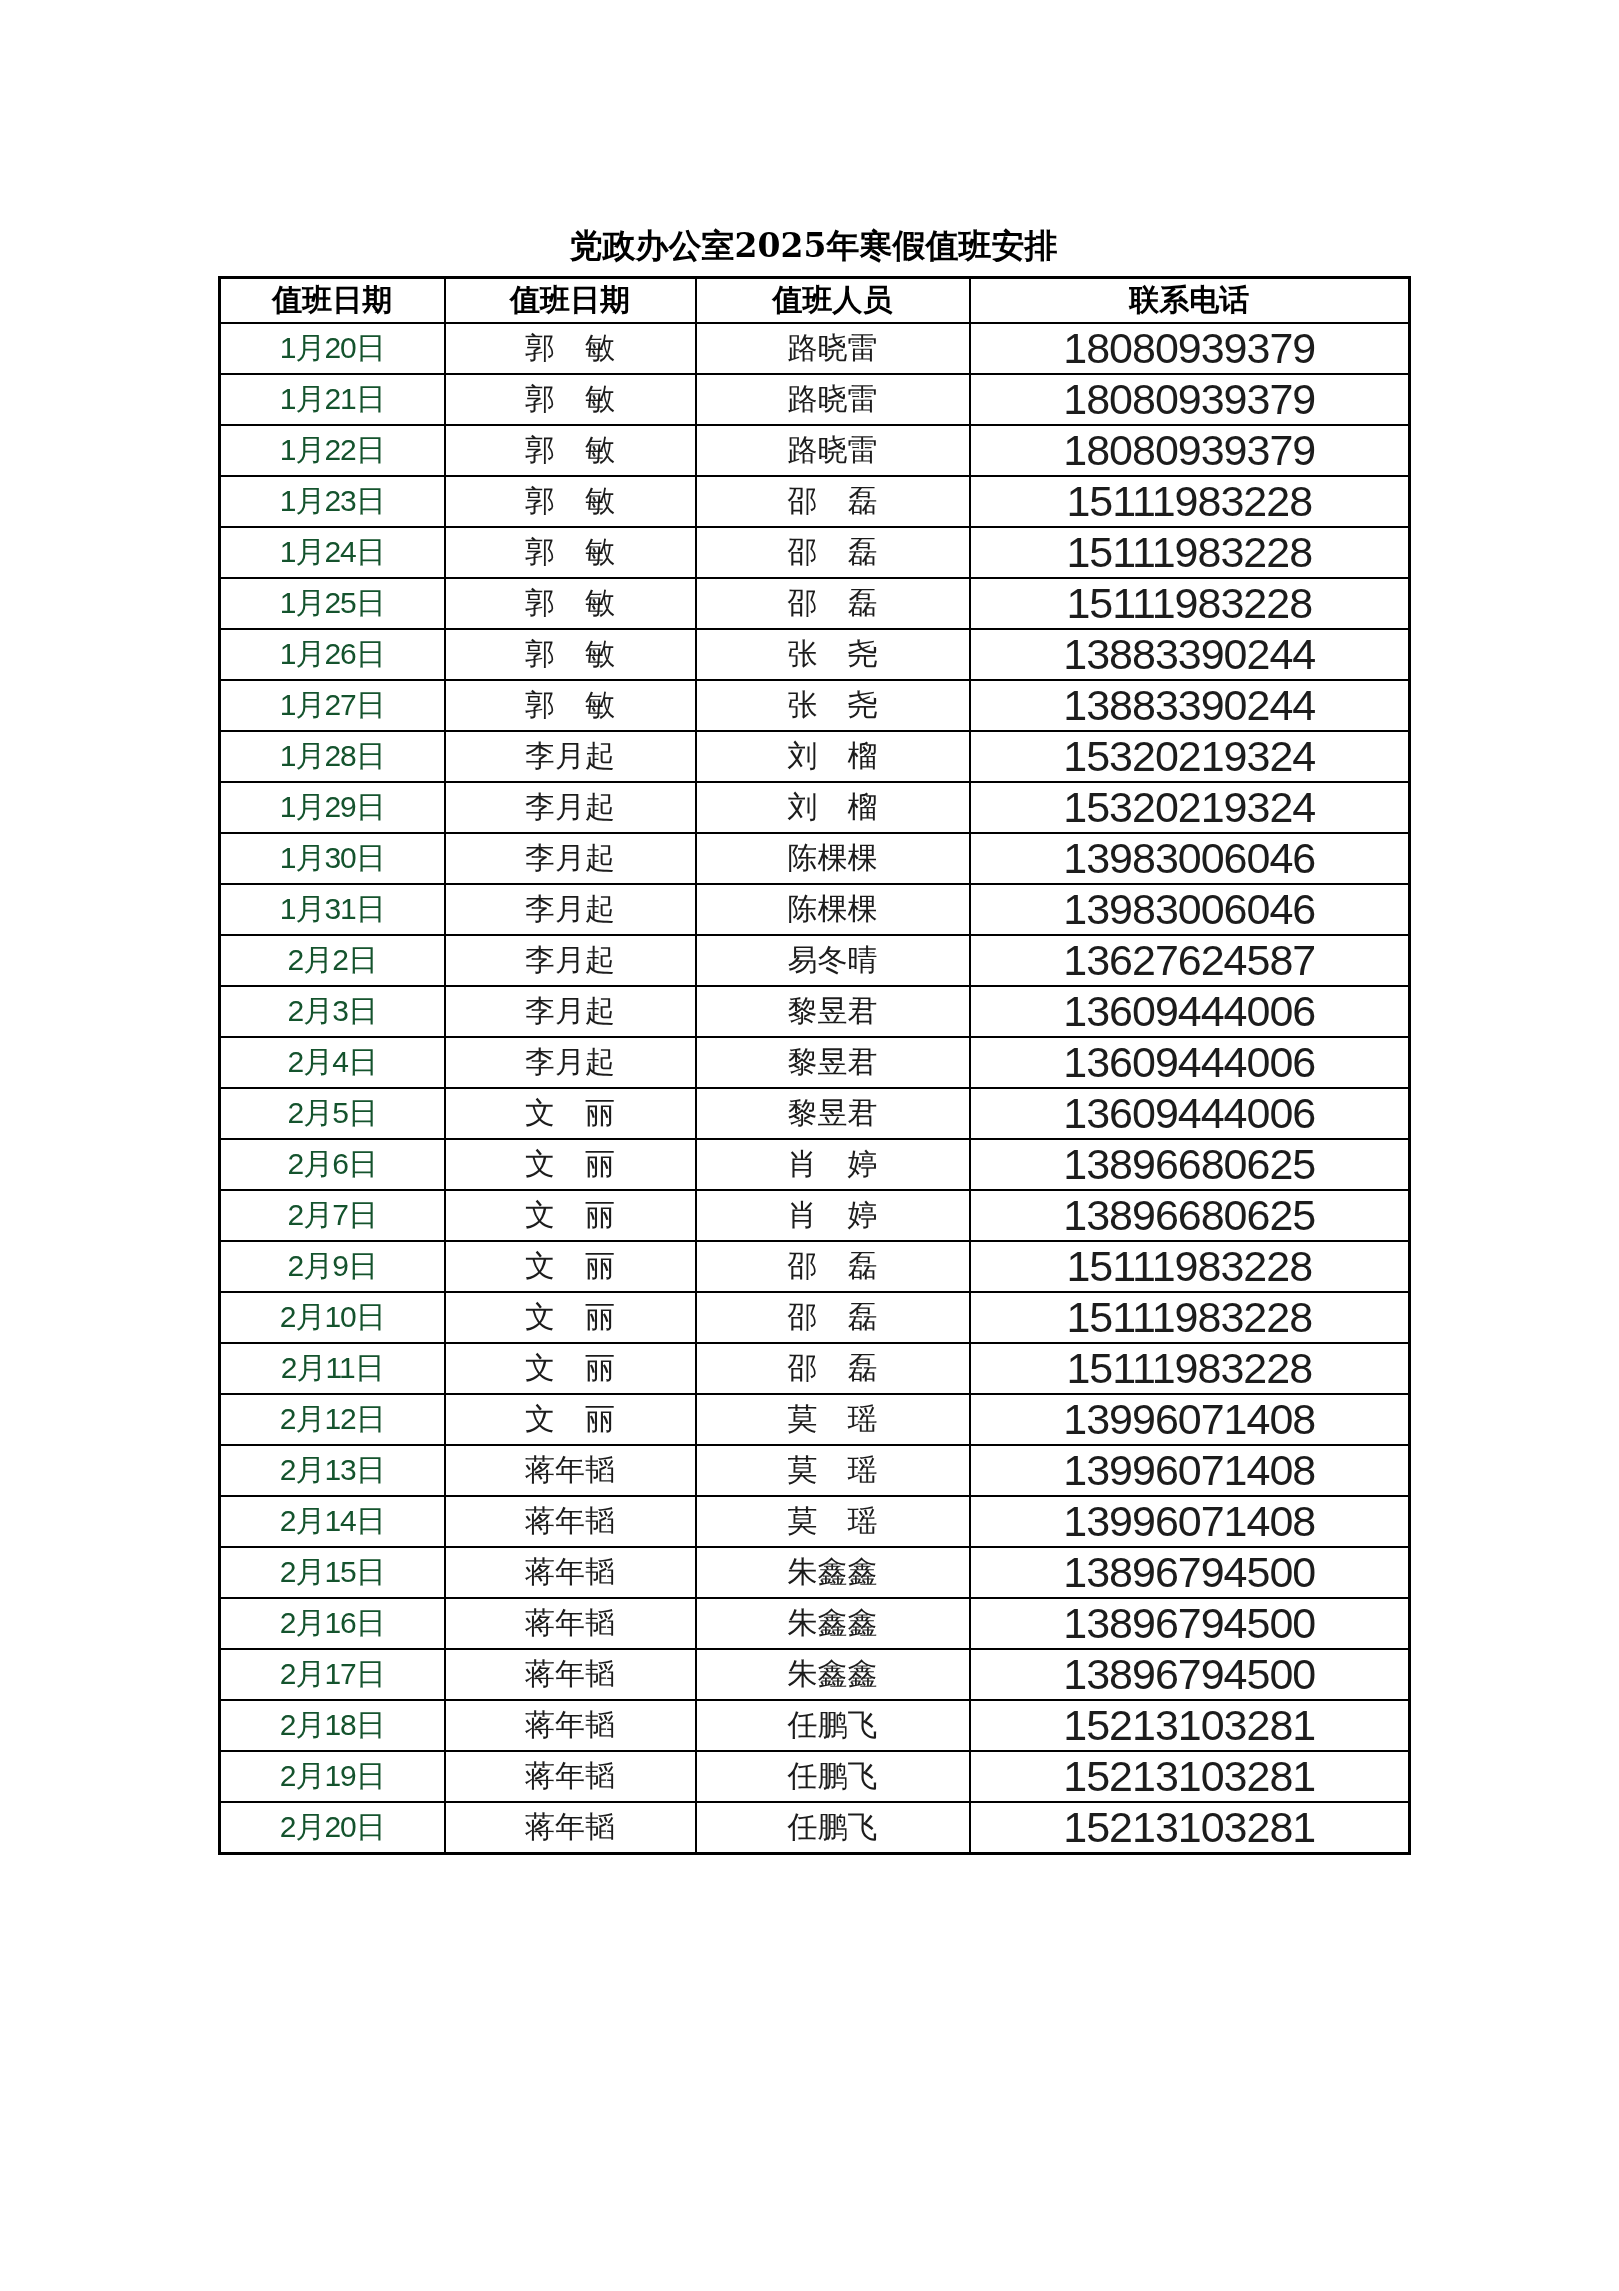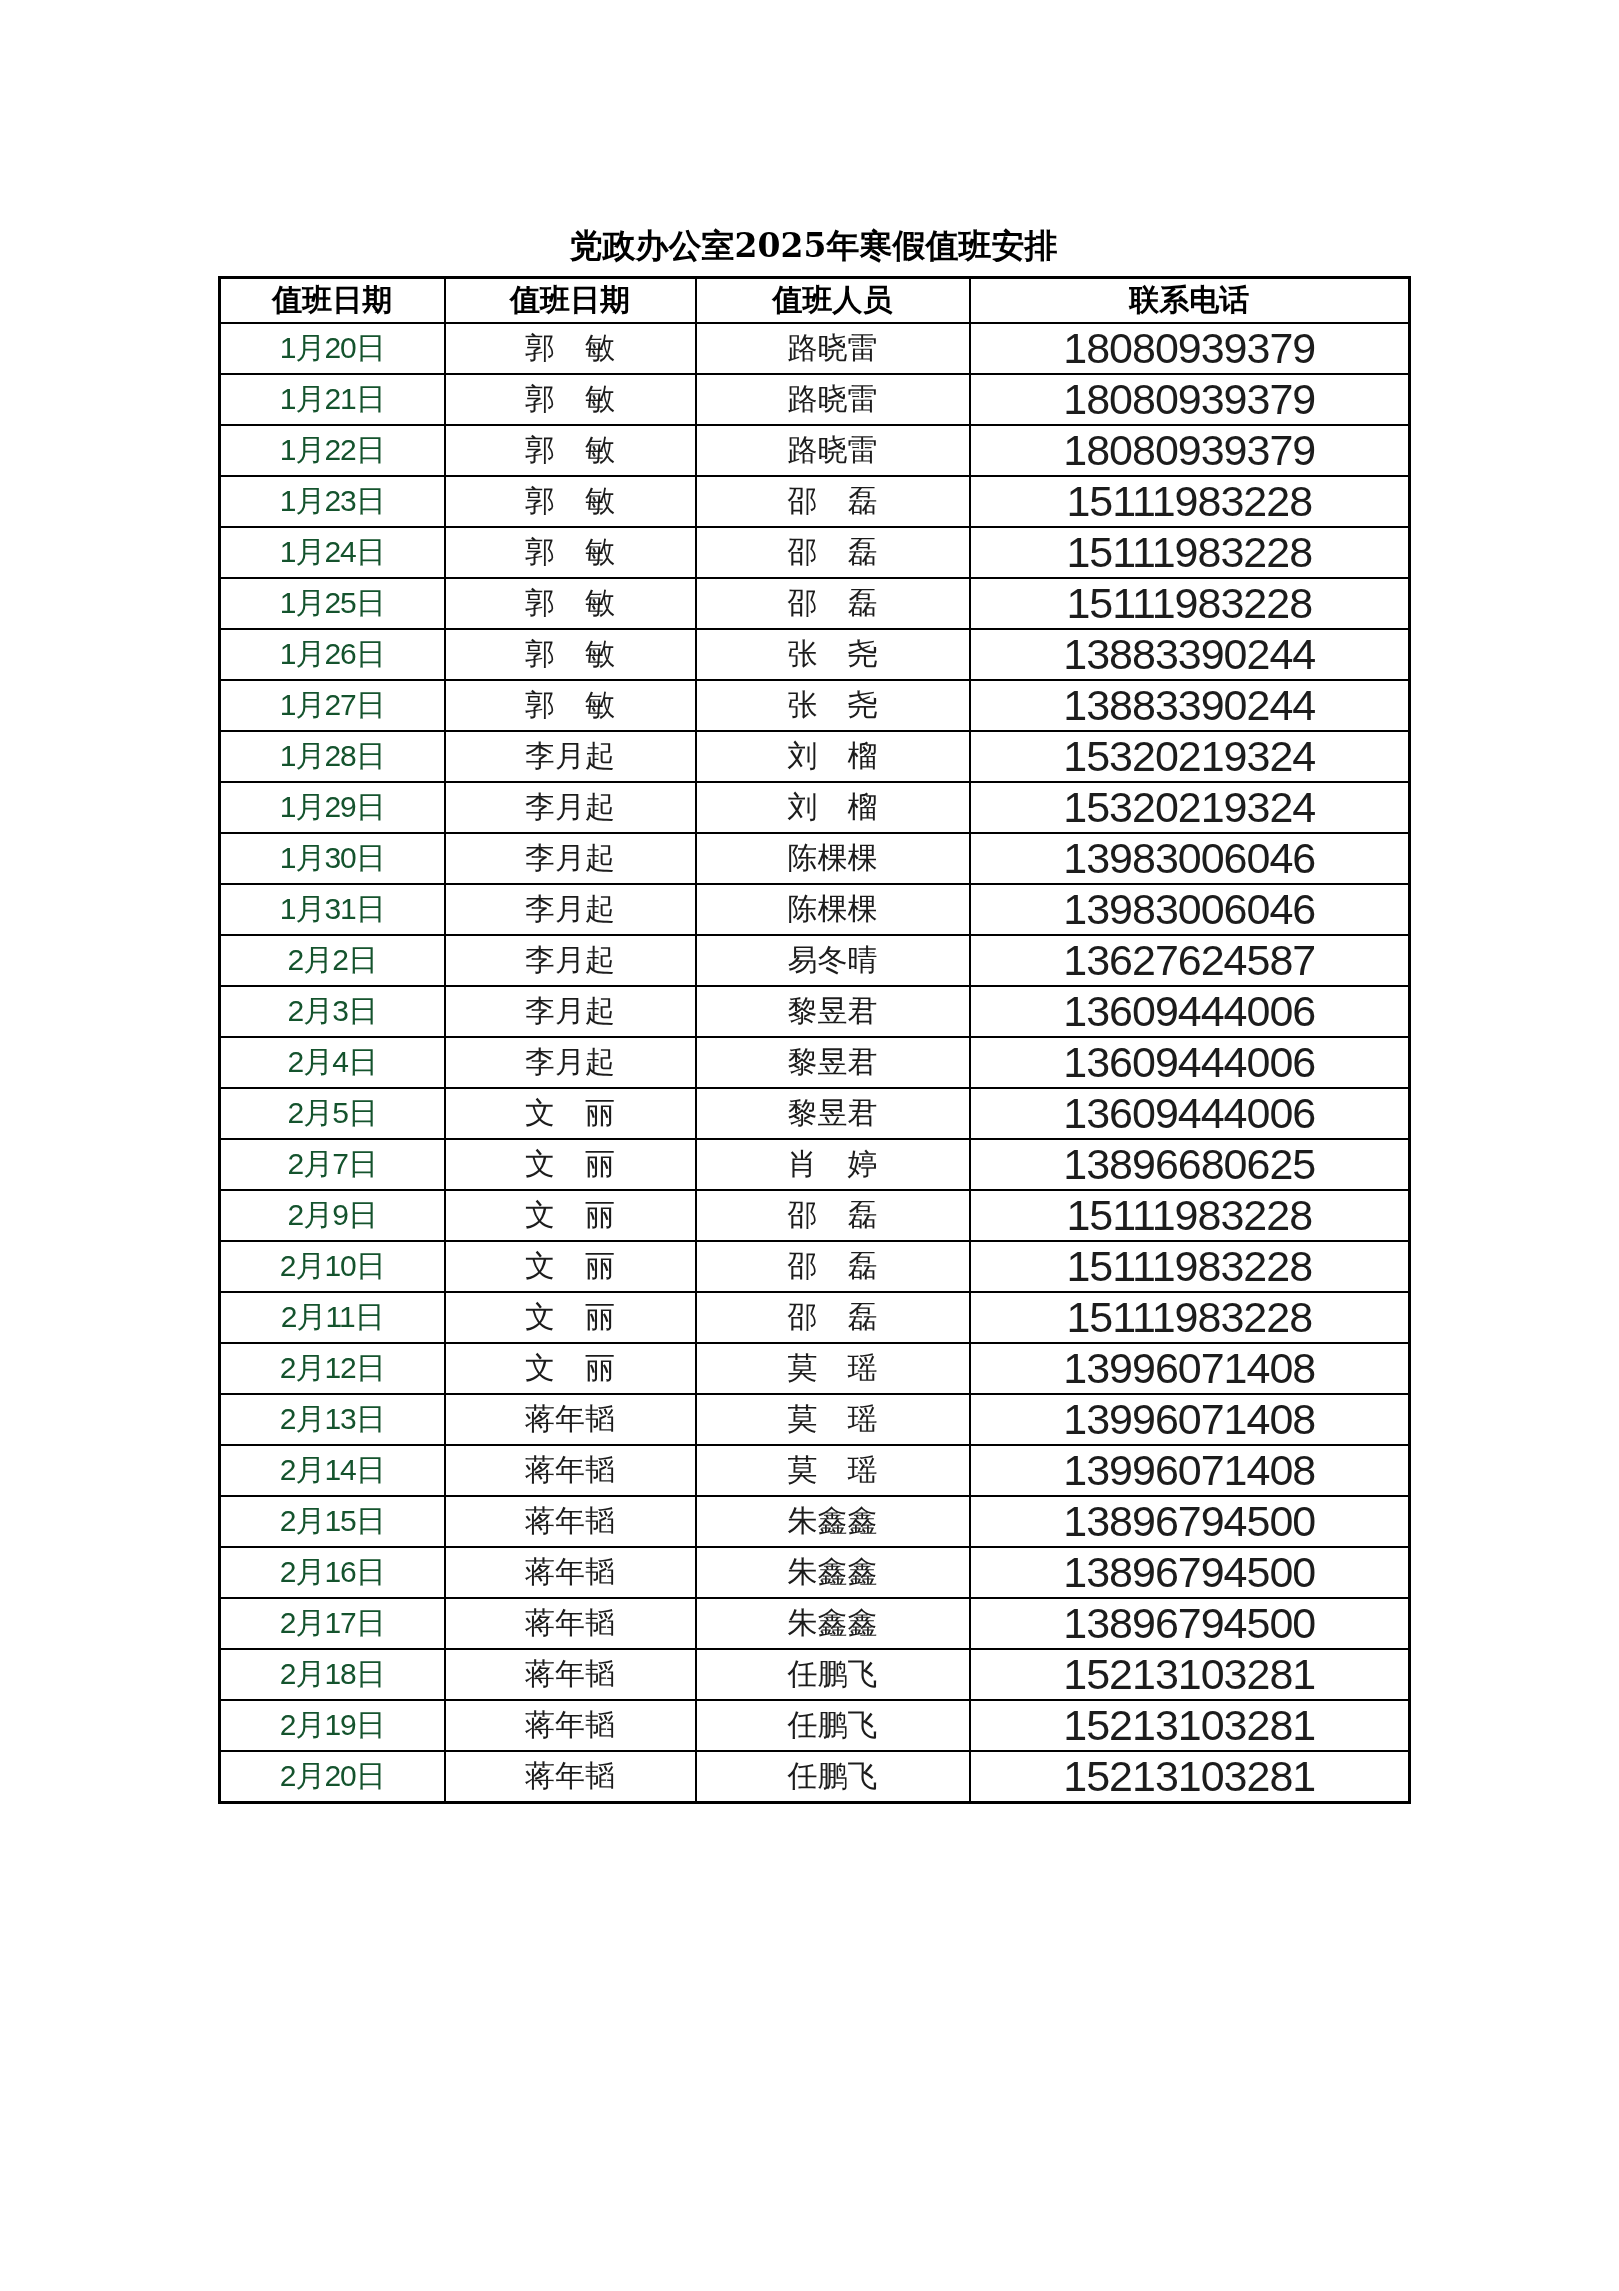--- a/index.html
+++ b/index.html
@@ -198,26 +198,32 @@
       <td class="col-staff">黎昱君</td>
       <td class="col-phone">13609444006</td>
     </tr>
         <tr>
       <td class="col-date">2月5日</td>
       <td class="col-leader">文　丽</td>
       <td class="col-staff">黎昱君</td>
       <td class="col-phone">13609444006</td>
     </tr>
         <tr>
-      <td class="col-date">2月7日</td>
+      <td class="col-date">2月6日</td>
       <td class="col-leader">文　丽</td>
       <td class="col-staff">肖　婷</td>
       <td class="col-phone">13896680625</td>
     </tr>
         <tr>
+      <td class="col-date">2月7日</td>
+      <td class="col-leader">文　丽</td>
+      <td class="col-staff">肖　婷</td>
+      <td class="col-phone">13896680625</td>
+    </tr>
+        <tr>
       <td class="col-date">2月9日</td>
       <td class="col-leader">文　丽</td>
       <td class="col-staff">邵　磊</td>
       <td class="col-phone">15111983228</td>
     </tr>
         <tr>
       <td class="col-date">2月10日</td>
       <td class="col-leader">文　丽</td>
       <td class="col-staff">邵　磊</td>
       <td class="col-phone">15111983228</td>

